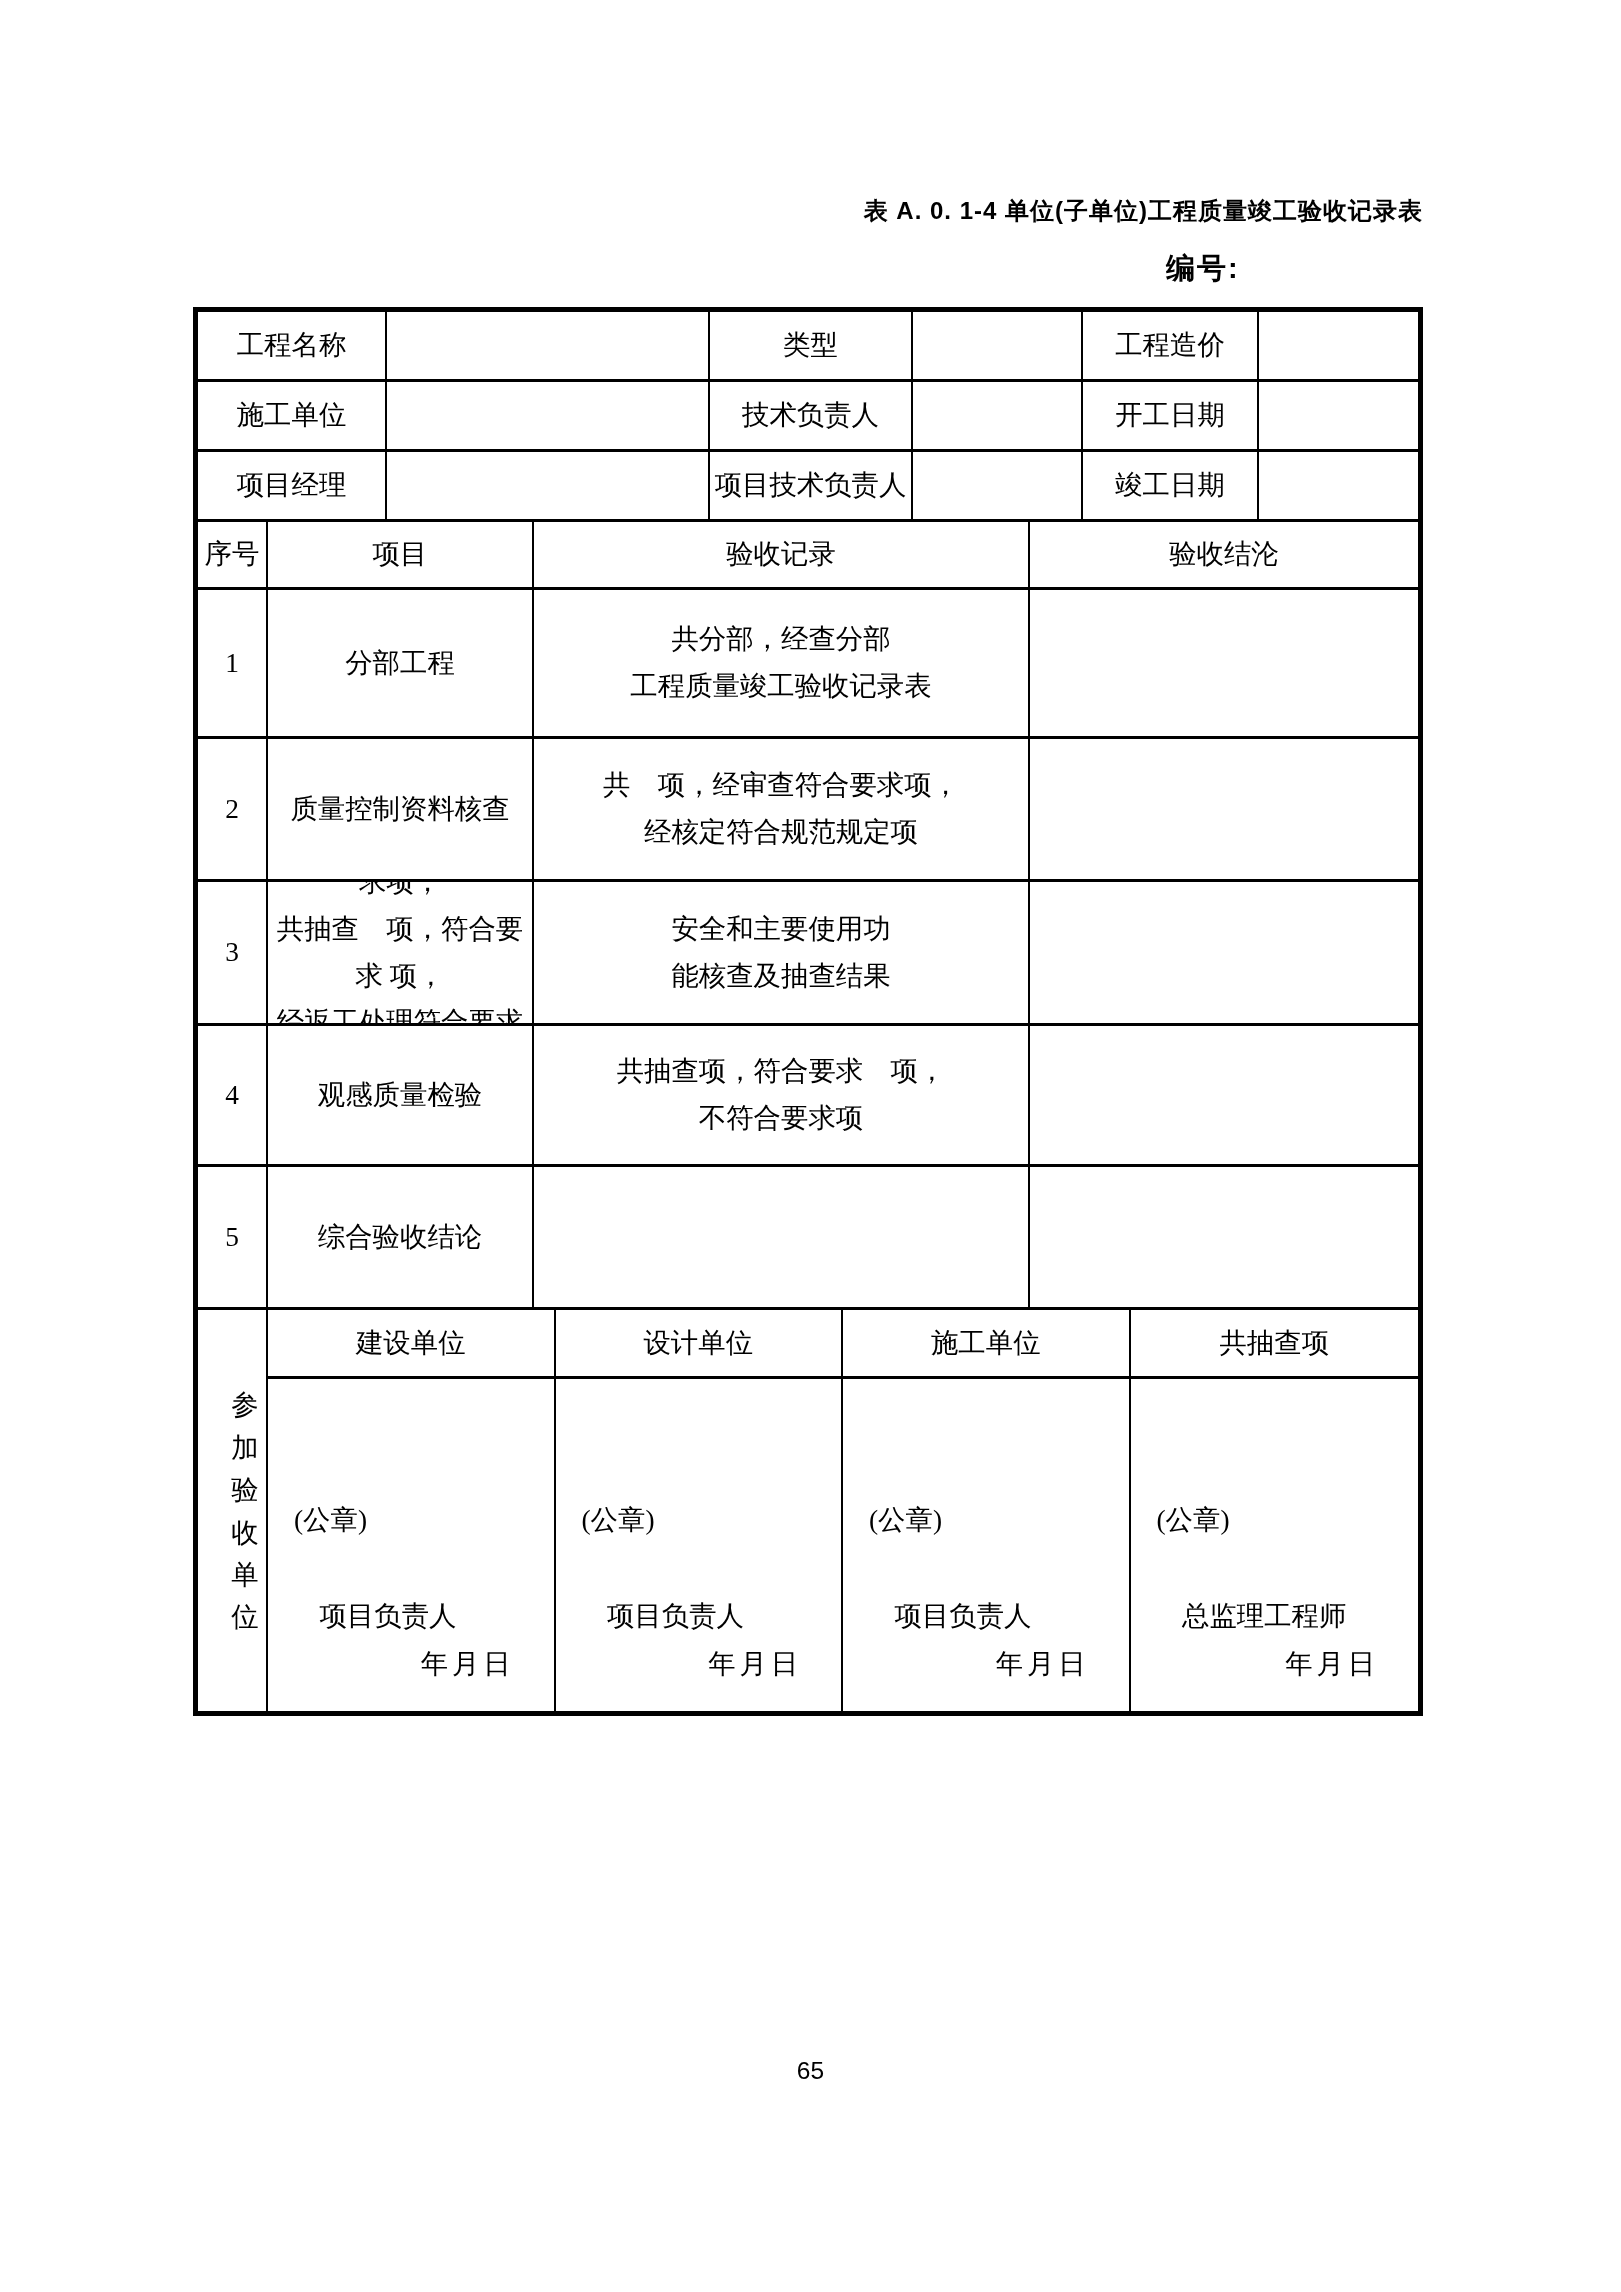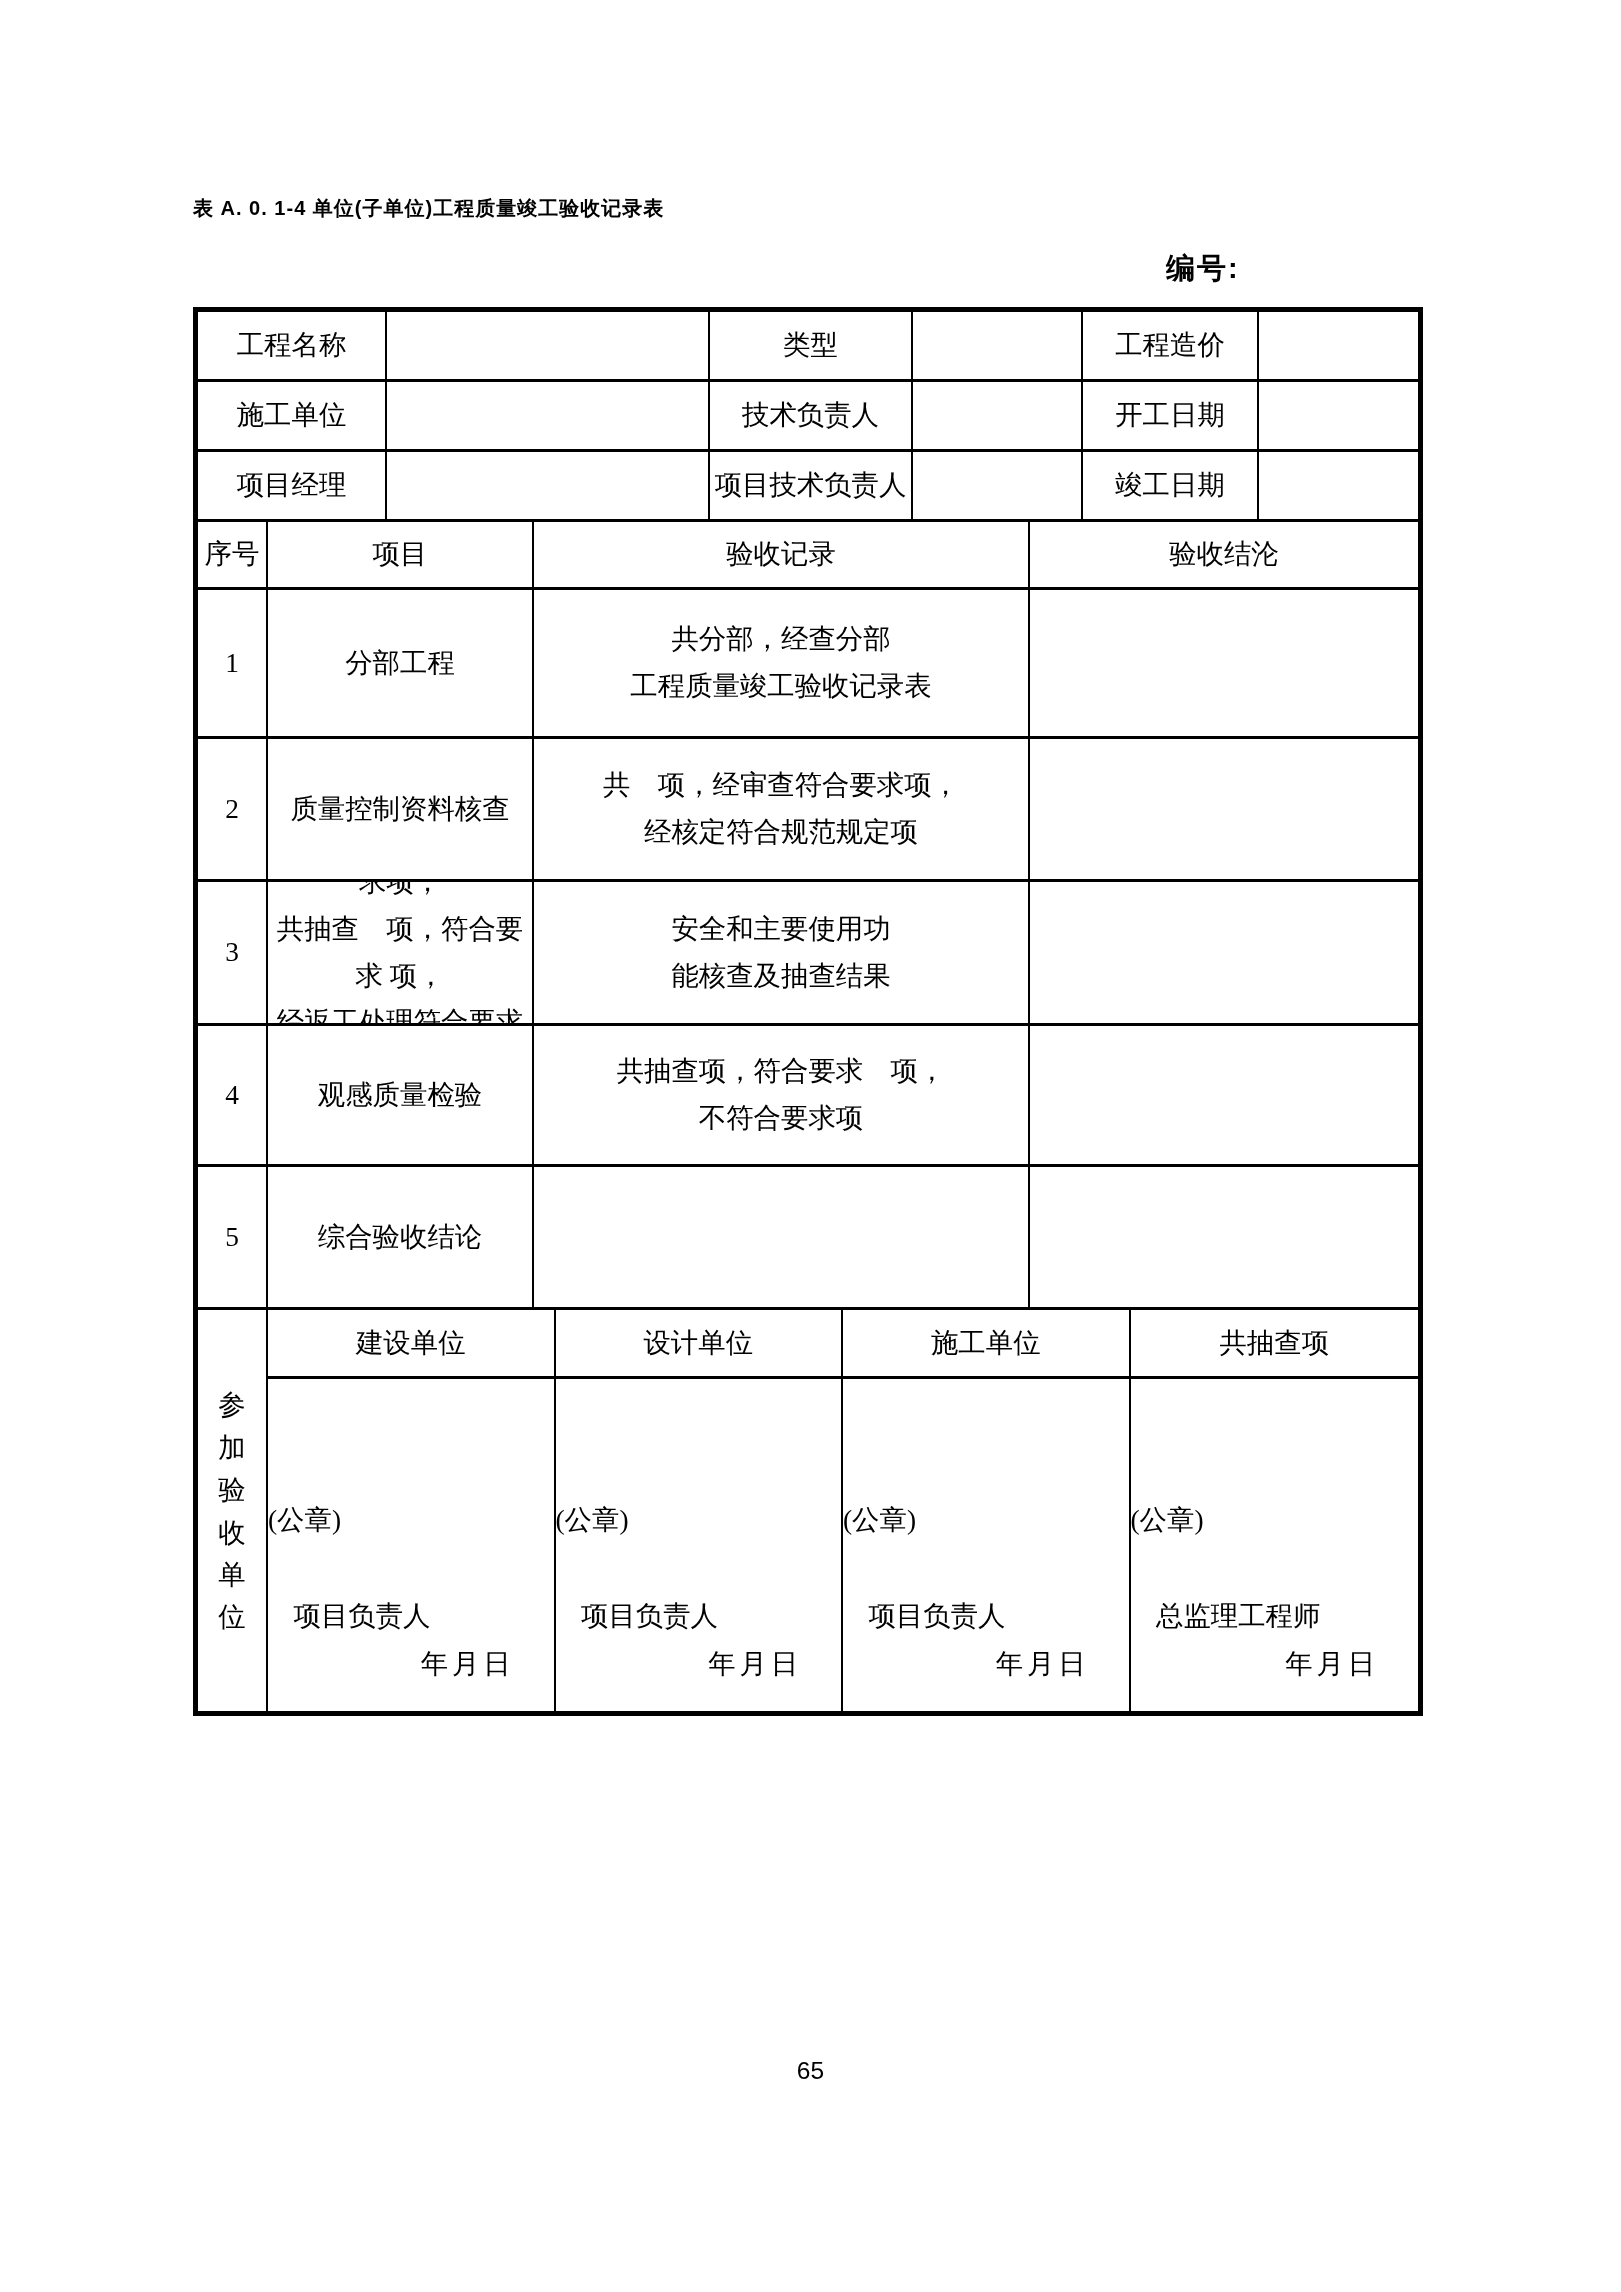--- a/index.html
+++ b/index.html
@@ -4,22 +4,22 @@
 <style>
   * { margin:0; padding:0; box-sizing:border-box; }
   html,body { background:#ffffff; }
   body {
     width:1621px; height:2293px; position:relative;
     font-family:"Liberation Serif", serif;
     color:#000;
   }
   .doc-title{
     position:absolute; left:193px; top:195px; width:1230px;
-    text-align:left; font-family:"Liberation Sans", sans-serif;
-    font-weight:bold; font-size:20px; letter-spacing:1px;
+    text-align:right; font-family:"Liberation Sans", sans-serif;
+    font-weight:bold; font-size:24px; letter-spacing:1px;
   }
   .doc-number{
     position:absolute; left:1166px; top:249px;
     font-family:"Liberation Sans", sans-serif;
     font-weight:bold; font-size:29px; letter-spacing:2px;
   }
   .form-table{
     position:absolute; left:193px; top:307px;
     width:1230px; height:1409px;
     border:5.9px solid #000; background:#fff;
@@ -32,21 +32,21 @@
   .rh-1{ height:149px; } .rh-2{ height:143px; } .rh-3{ height:144px; }
   .rh-4{ height:141px; } .rh-5{ height:143px; }
   .sec-c{ grid-template-columns:70px 1fr 1fr 1fr 1fr; grid-template-rows:69px 1fr; height:403px; }
   .cell{
     border-right:2.9px solid #000; border-bottom:3.9px solid #000;
     display:flex; align-items:center; justify-content:center;
     text-align:center; white-space:pre-line; line-height:1.7;
     overflow:hidden; padding:2px;
   }
   .cell.last{ border-right:none; }
-  .cell.nobot{ border-bottom:none; }
+  .cell.nobot{ border-bottom:none;margin-left:26px; }
   .side-cell{ grid-row:1 / 3; }
   .side-text{ width:29px; word-break:break-all; line-height:1.55; text-align:center; }
   .sig-cell{ position:relative; display:block; padding:0; }
   .sig-seal{ position:absolute; top:118px; left:0; width:100%; text-align:left; }
   .sig-signer{ position:absolute; left:25.5px; bottom:73px; white-space:nowrap; }
   .sig-date{ position:absolute; right:39px; bottom:25.5px; white-space:nowrap; letter-spacing:3.9px; }
   .page-number{
     position:absolute; left:0; top:2057px; width:100%;
     text-align:center; font-family:"Liberation Sans", sans-serif; font-size:24.5px;
   }

